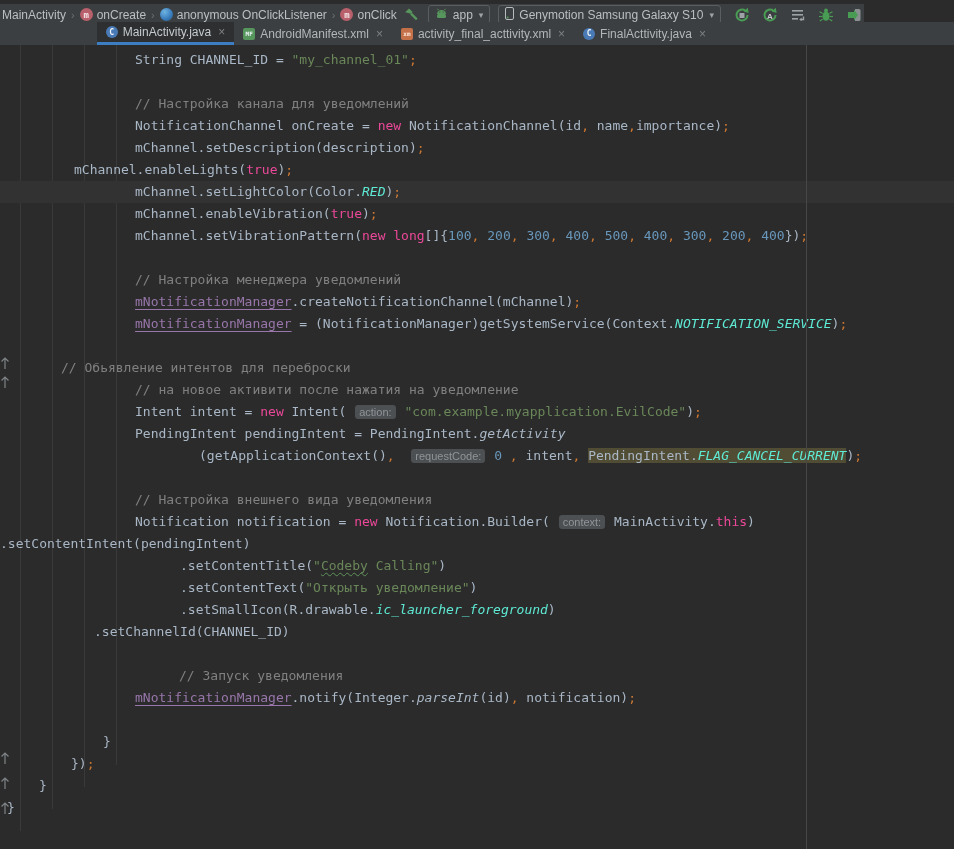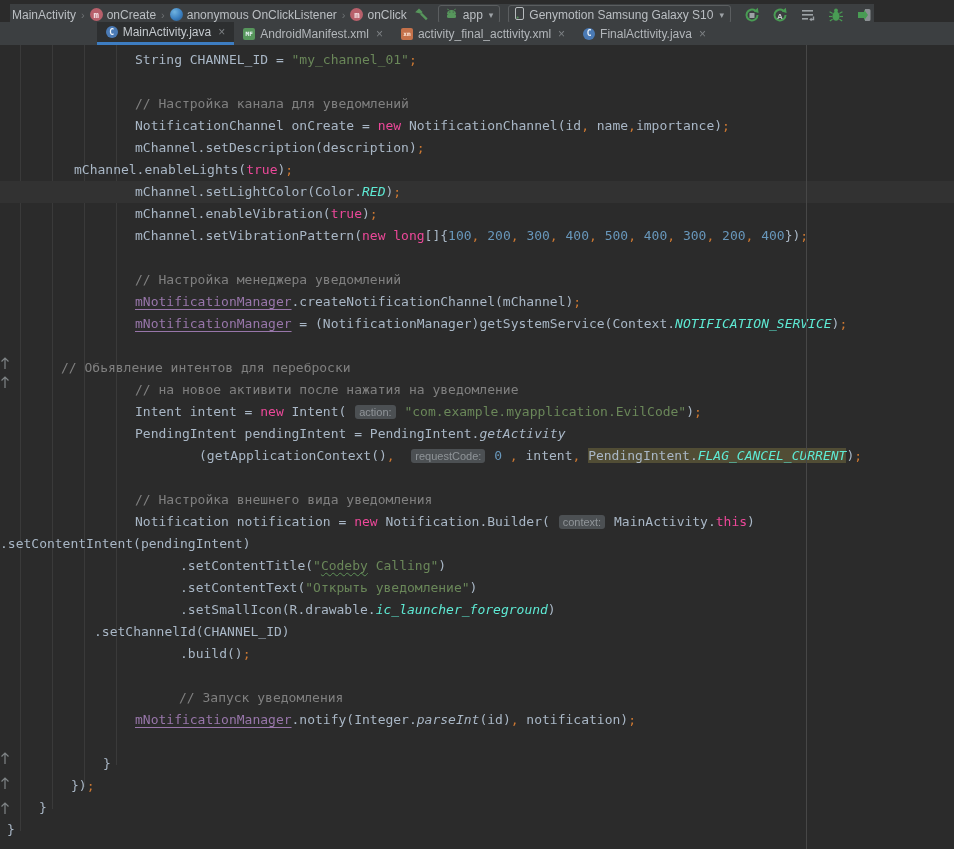--- a/index.html
+++ b/index.html
@@ -3,21 +3,21 @@
 <meta charset="utf-8">
 <style>
   html,body{margin:0;padding:0;}
   body{
     width:954px;height:849px;overflow:hidden;position:relative;
     background:#2b2b2b;font-family:"Liberation Sans",sans-serif;
   }
   
   .toolbar{
     position:absolute;top:4px;left:0;width:864px;height:22px;background:#3c3f41;
-    display:flex;align-items:center;box-sizing:border-box;border-bottom:1px solid #313335;margin-left:10px;
+    display:flex;align-items:center;box-sizing:border-box;border-bottom:1px solid #313335;
   }
   .crumbs{display:flex;align-items:center;gap:5px;font-size:12px;color:#bbbfc3;padding-left:2px;white-space:nowrap;}
   .crumb{display:inline-flex;align-items:center;gap:4px;}
   .crumb-sep{color:#6e7274;font-size:11px;}
   .cico{width:13px;height:13px;border-radius:50%;display:inline-flex;align-items:center;justify-content:center;
         font:600 9px "DejaVu Sans Mono",monospace;color:#f5e4e7;}
   .cico.method{background:#b8606b;}
   .cico.anonymous-class{background:radial-gradient(circle at 35% 30%,#6fb3e0 0%,#3a7fc0 55%,#27537e 100%);}
   .tools{display:flex;align-items:center;margin-left:auto;gap:8px;padding-right:2px;}
   .sel{display:inline-flex;align-items:center;gap:5px;border:1px solid #5b5e60;border-radius:3px;height:17px;
@@ -223,21 +223,20 @@
       <div class="cl" style="padding-left: 135px;"><span class="tk p">PendingIntent pendingIntent = PendingIntent.</span><span class="tk sm">getActivity</span></div>
       <div class="cl" style="padding-left: 199px;"><span class="tk p">(getApplicationContext()</span><span class="tk pu">,</span><span class="tk p">  </span><span class="tk h">requestCode:</span><span class="tk p"> </span><span class="tk n">0</span><span class="tk p"> </span><span class="tk pu">,</span><span class="tk p"> intent</span><span class="tk pu">,</span><span class="tk p"> </span><span class="tk p occ">PendingIntent.</span><span class="tk sc occ">FLAG_CANCEL_CURRENT</span><span class="tk p">)</span><span class="tk pu">;</span></div>
       <div class="cl" style="padding-left: 0px;"></div>
       <div class="cl" style="padding-left: 135px;"><span class="tk c">// Настройка внешнего вида уведомления</span></div>
       <div class="cl" style="padding-left: 135px;"><span class="tk p">Notification notification = </span><span class="tk k">new</span><span class="tk p"> Notification.Builder( </span><span class="tk h">context:</span><span class="tk p"> MainActivity.</span><span class="tk k">this</span><span class="tk p">)</span></div>
       <div class="cl" style=""><span class="tk p">.setContentIntent(pendingIntent)</span></div>
       <div class="cl" style="padding-left: 180px;"><span class="tk p">.setContentTitle(</span><span class="tk s">"</span><span class="tk s typo">Codeby</span><span class="tk s"> Calling"</span><span class="tk p">)</span></div>
       <div class="cl" style="padding-left: 180px;"><span class="tk p">.setContentText(</span><span class="tk s">"Открыть уведомление"</span><span class="tk p">)</span></div>
       <div class="cl" style="padding-left: 180px;"><span class="tk p">.setSmallIcon(R.drawable.</span><span class="tk sc">ic_launcher_foreground</span><span class="tk p">)</span></div>
       <div class="cl" style="padding-left: 94px;"><span class="tk p">.setChannelId(CHANNEL_ID)</span></div>
-      <div class="cl" style="padding-left: 180px;"><span class="tk p">.build()</span><span class="tk pu">;</span></div>
       <div class="cl" style="padding-left: 0px;"></div>
       <div class="cl" style="padding-left: 135px; margin-left: 44px;"><span class="tk c">// Запуск уведомления</span></div>
       <div class="cl" style="padding-left: 135px;"><span class="tk f">mNotificationManager</span><span class="tk p">.notify(Integer.</span><span class="tk sm">parseInt</span><span class="tk p">(id)</span><span class="tk pu">,</span><span class="tk p"> notification)</span><span class="tk pu">;</span></div>
       <div class="cl" style="padding-left: 0px;"></div>
       <div class="cl" style="padding-left: 103px;"><span class="tk p">}</span></div>
       <div class="cl" style="padding-left: 71px;"><span class="tk p">})</span><span class="tk pu">;</span></div>
       <div class="cl" style="padding-left: 39px;"><span class="tk p">}</span></div>
       <div class="cl" style="padding-left: 7px;"><span class="tk p">}</span></div>
     </div>
   <div id="folds">

